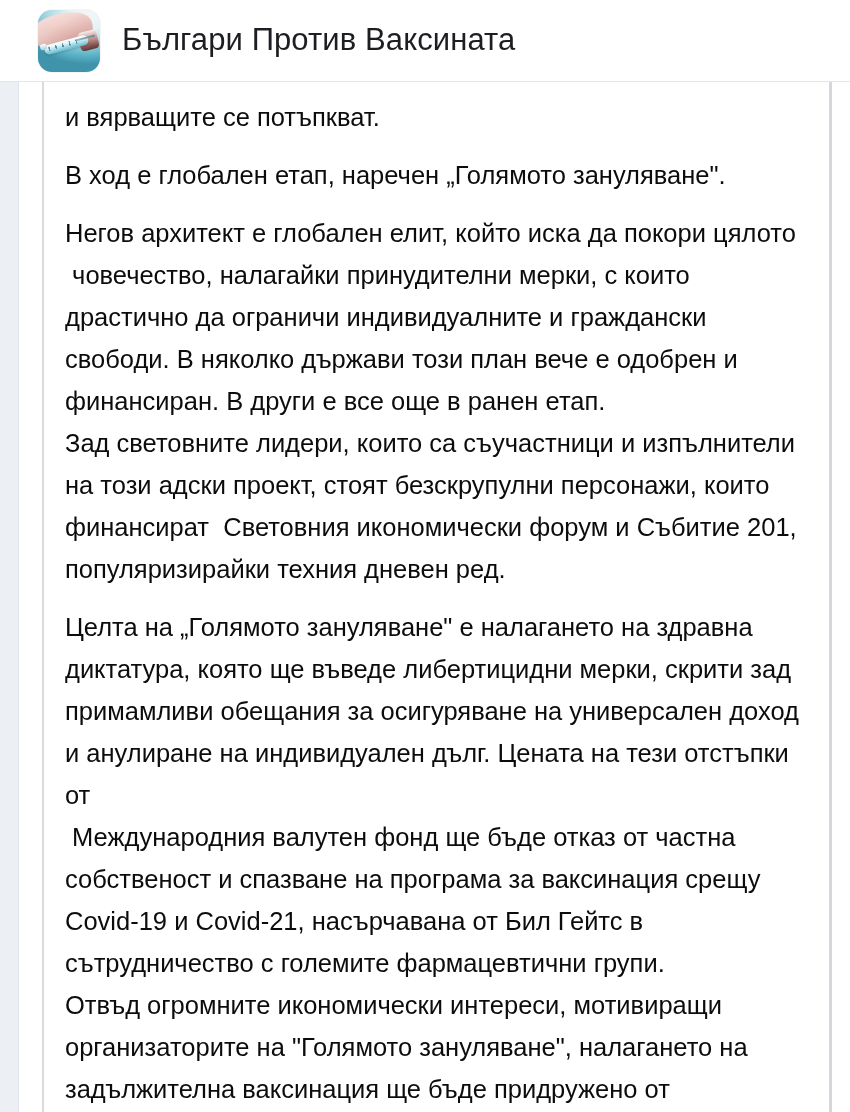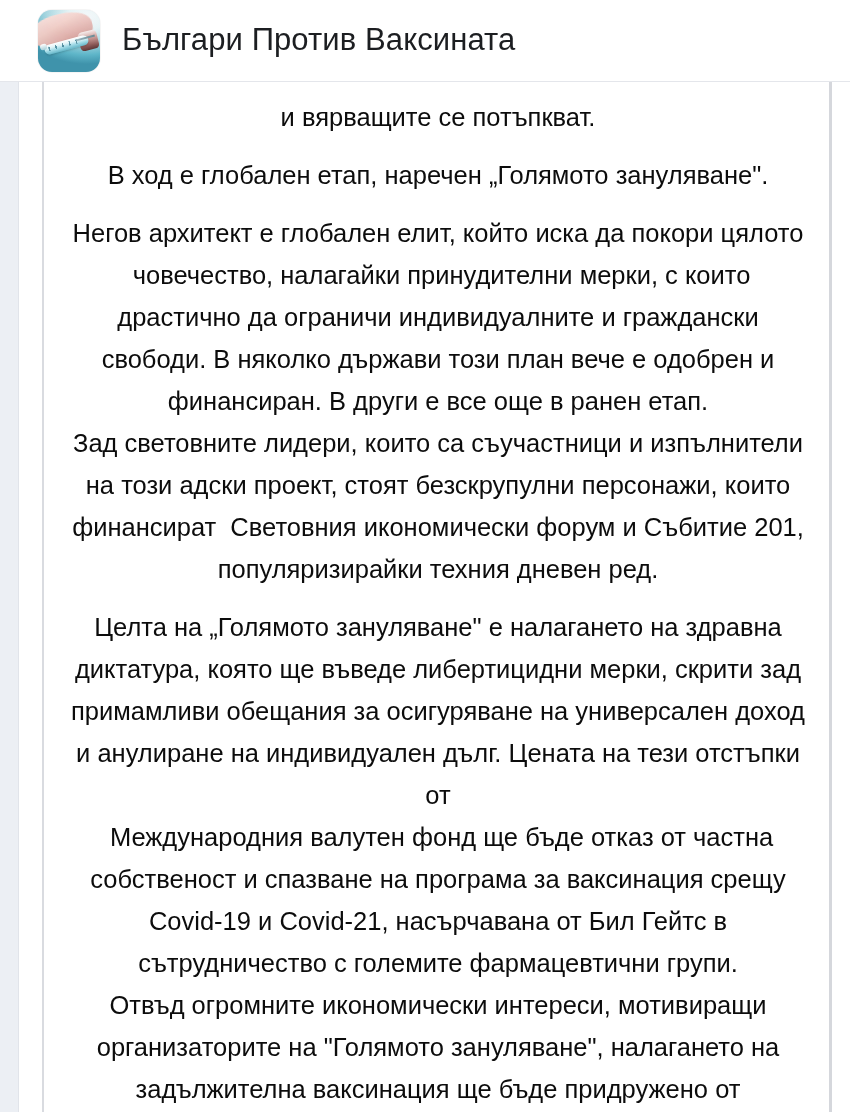--- a/index.html
+++ b/index.html
@@ -116,21 +116,20 @@
     letter-spacing: .1px;
     white-space: nowrap;
     text-align: right;
   }
 
   
   .post-area {
     position: relative;
     height: 1030px;
     background: #ffffff;
-    text-align: center;
   }
 
   
   .left-rail {
     position: absolute;
     left: 0; top: 0; bottom: 0;
     width: 18px;
     background: #eceff4;
     border-right: 1px solid #e1e4ea;
   }

